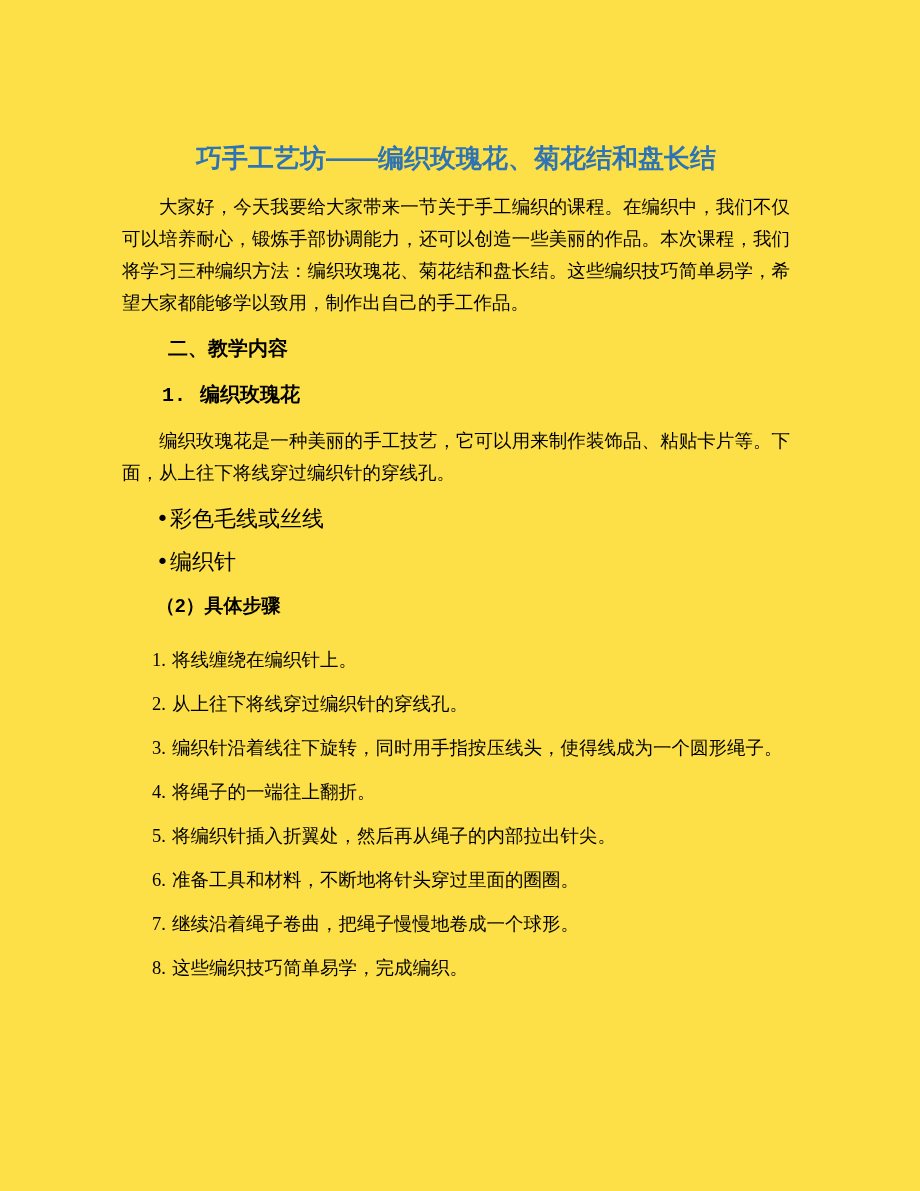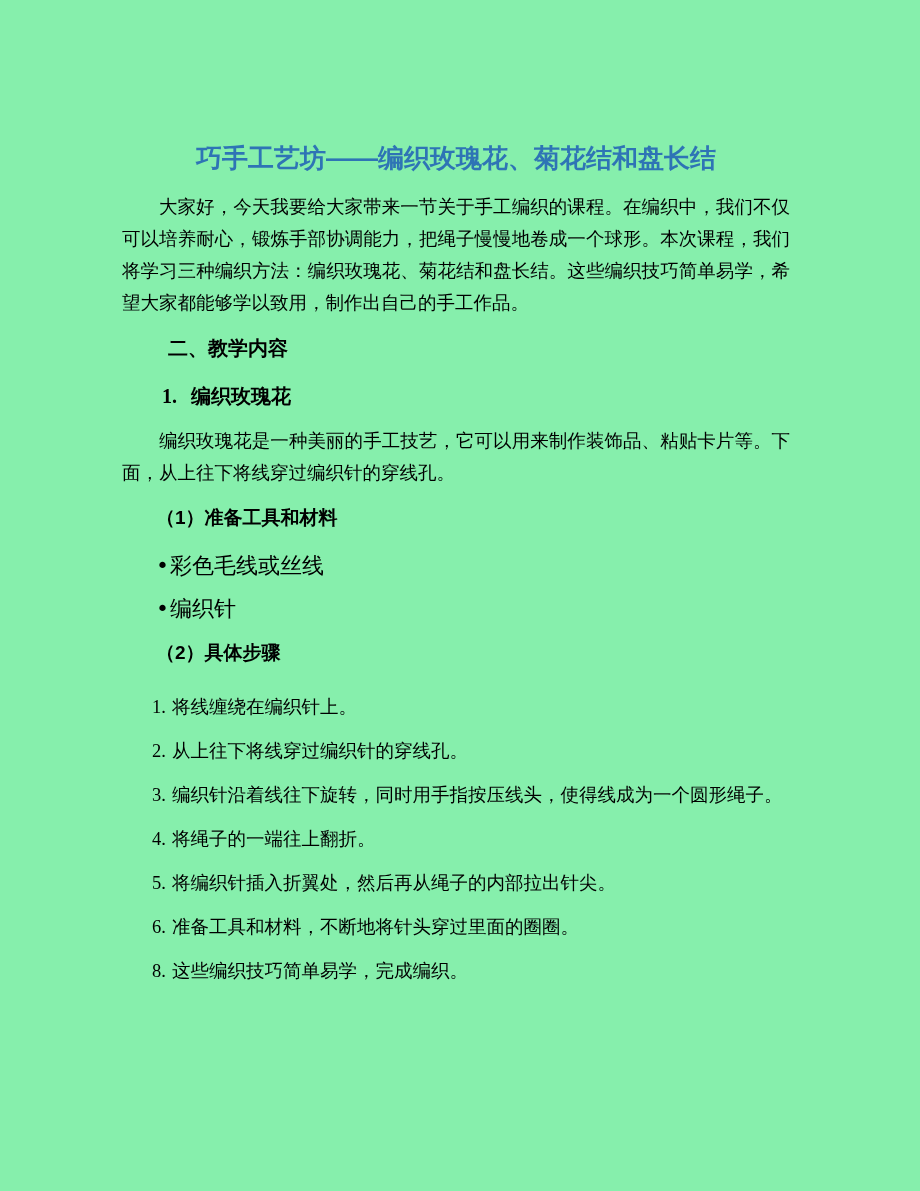--- a/index.html
+++ b/index.html
@@ -4,21 +4,21 @@
 <style>
   html, body {
     margin: 0;
     padding: 0;
     background: #ffffff;
   }
   .page {
     position: relative;
     width: 920px;
     height: 1191px;
-    background: #86efac;
+    background: #fde047;
     box-sizing: border-box;
     padding: 141px 130px 0 122px;
     font-family: "Liberation Serif", "DejaVu Serif", serif;
     color: #000000;
     overflow: hidden;
   }
   .doc-title {
     font-size: 26px;
     font-weight: bold;
     text-align: center;
@@ -33,21 +33,21 @@
     margin: 0 0 18px 0;
     padding-left: 46px;
     font-family: "Liberation Sans", "DejaVu Sans", sans-serif;
   }
   .h-sub {
     font-size: 20px;
     font-weight: bold;
     line-height: 30px;
     margin: 14px 0 14px 0;
     padding-left: 40px;
-    font-family: Liberation Serif, serif;
+    font-family: Liberation Mono, monospace;
   }
   .h-minor {
     font-size: 19px;
     font-weight: bold;
     line-height: 30px;
     margin: 13px 0 17px 0;
     padding-left: 34px;
     font-family: "Liberation Sans", "DejaVu Sans", sans-serif;
   }
   .body-para {
@@ -92,31 +92,30 @@
   }
 </style>
 </head>
 <body>
 
 <div class="page">
 
   <h1 class="doc-title" style="color: rgb(46, 116, 181);">巧手工艺坊——编织玫瑰花、菊花结和盘长结</h1>
 
 
-  <p class="body-para">大家好，今天我要给大家带来一节关于手工编织的课程。在编织中，我们不仅可以培养耐心，锻炼手部协调能力，把绳子慢慢地卷成一个球形。本次课程，我们将学习三种编织方法：编织玫瑰花、菊花结和盘长结。这些编织技巧简单易学，希望大家都能够学以致用，制作出自己的手工作品。</p>
+  <p class="body-para">大家好，今天我要给大家带来一节关于手工编织的课程。在编织中，我们不仅可以培养耐心，锻炼手部协调能力，还可以创造一些美丽的作品。本次课程，我们将学习三种编织方法：编织玫瑰花、菊花结和盘长结。这些编织技巧简单易学，希望大家都能够学以致用，制作出自己的手工作品。</p>
 
   <h2 class="h-major">二、教学内容</h2>
 
   <h3 class="h-sub">
     <span class="subsec-num">1.</span><span>编织玫瑰花</span>
   </h3>
 
   <p class="body-para">编织玫瑰花是一种美丽的手工技艺，它可以用来制作装饰品、粘贴卡片等。下面，从上往下将线穿过编织针的穿线孔。</p>
 
-  <h4 class="h-minor">（1）准备工具和材料</h4>
 
   <ul class="materials">
     <li class="bullet-item">
       <span class="bullet-glyph">•</span><span>彩色毛线或丝线</span>
     </li>
     <li class="bullet-item">
       <span class="bullet-glyph">•</span><span>编织针</span>
     </li>
   </ul>
 
@@ -135,17 +134,20 @@
     <p class="step-para">
       <span class="step-num">4.</span><span>将绳子的一端往上翻折。</span>
     </p>
     <p class="step-para">
       <span class="step-num">5.</span><span>将编织针插入折翼处，然后再从绳子的内部拉出针尖。</span>
     </p>
     <p class="step-para">
       <span class="step-num">6.</span><span>准备工具和材料，不断地将针头穿过里面的圈圈。</span>
     </p>
     <p class="step-para">
+      <span class="step-num">7.</span><span>继续沿着绳子卷曲，把绳子慢慢地卷成一个球形。</span>
+    </p>
+    <p class="step-para">
       <span class="step-num">8.</span><span>这些编织技巧简单易学，完成编织。</span>
     </p>
   </div>
 
 </div>
 
 </body></html>

